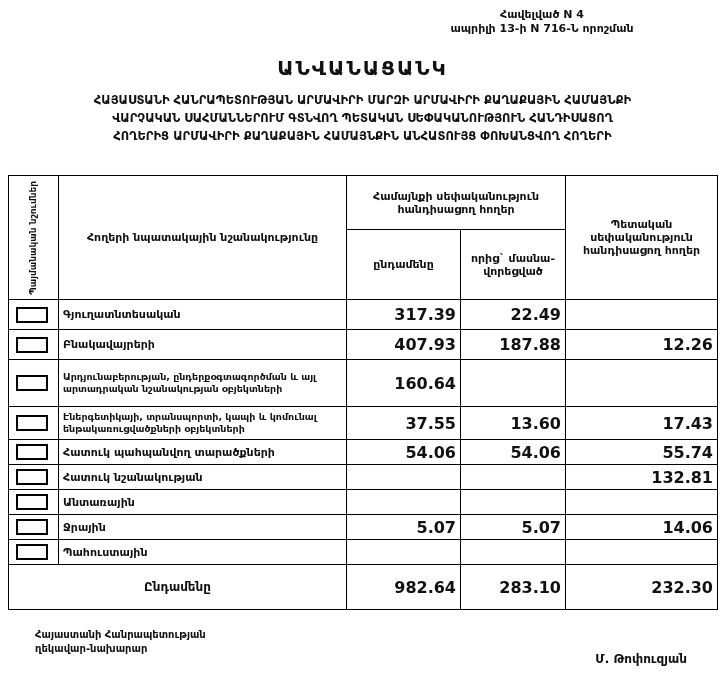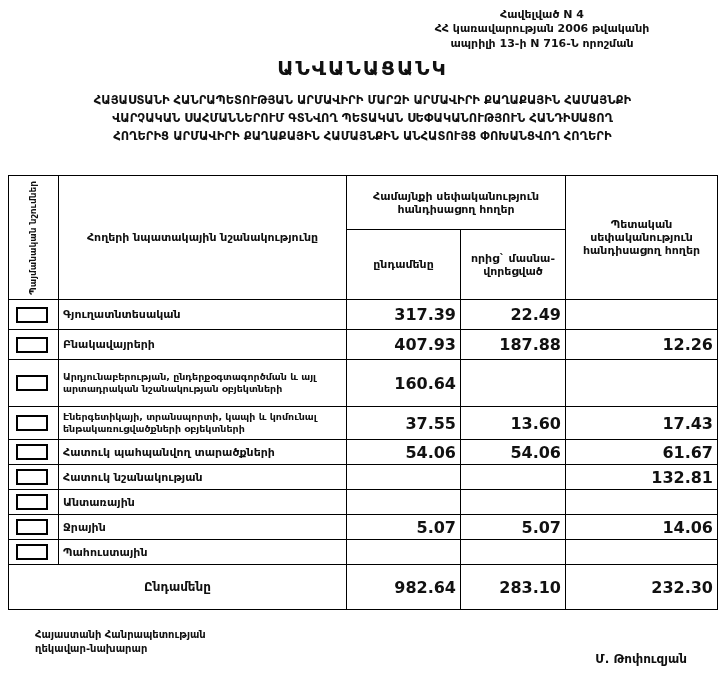--- a/index.html
+++ b/index.html
@@ -78,21 +78,20 @@
     font-size:12px; font-weight:bold;
   }
 </style>
 </head>
 <body>
 
 <div class="page">
 
   <div class="appendix">
     <div>Հավելված N 4</div>
-    <div>ՀՀ կառավարության 2006 թվականի</div>
     <div>ապրիլի 13-ի N 716-Ն որոշման</div>
   </div>
 
   <div class="doc-title">ԱՆՎԱՆԱՑԱՆԿ</div>
 
   <div class="doc-subtitle">
     <div>ՀԱՅԱՍՏԱՆԻ ՀԱՆՐԱՊԵՏՈՒԹՅԱՆ ԱՐՄԱՎԻՐԻ ՄԱՐԶԻ ԱՐՄԱՎԻՐԻ ՔԱՂԱՔԱՅԻՆ ՀԱՄԱՅՆՔԻ</div>
     <div>ՎԱՐՉԱԿԱՆ ՍԱՀՄԱՆՆԵՐՈՒՄ ԳՏՆՎՈՂ ՊԵՏԱԿԱՆ ՍԵՓԱԿԱՆՈՒԹՅՈՒՆ ՀԱՆԴԻՍԱՑՈՂ</div>
     <div>ՀՈՂԵՐԻՑ ԱՐՄԱՎԻՐԻ ՔԱՂԱՔԱՅԻՆ ՀԱՄԱՅՆՔԻՆ ԱՆՀԱՏՈՒՅՑ ՓՈԽԱՆՑՎՈՂ ՀՈՂԵՐԻ</div>
   </div>
@@ -156,21 +155,21 @@
         <td class="num-cell">13.60</td>
         <td class="num-cell">17.43</td>
       </tr>
       <tr class="h25">
         <td class="legend-cell">
             <div class="legend-box"></div>
           </td>
         <td class="label-cell">Հատուկ պահպանվող տարածքների</td>
         <td class="num-cell">54.06</td>
         <td class="num-cell">54.06</td>
-        <td class="num-cell">61.67</td>
+        <td class="num-cell">55.74</td>
       </tr>
       <tr class="h25">
         <td class="legend-cell">
             <div class="legend-box"></div>
           </td>
         <td class="label-cell">Հատուկ նշանակության</td>
         <td class="num-cell"></td>
         <td class="num-cell"></td>
         <td class="num-cell">132.81</td>
       </tr>

